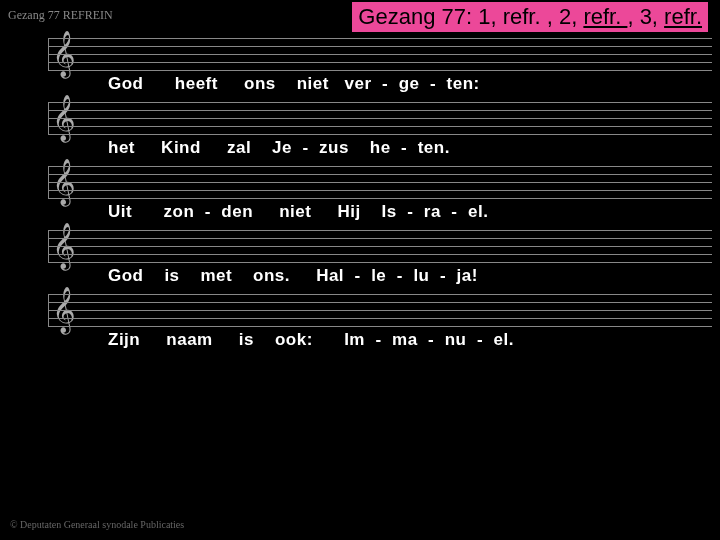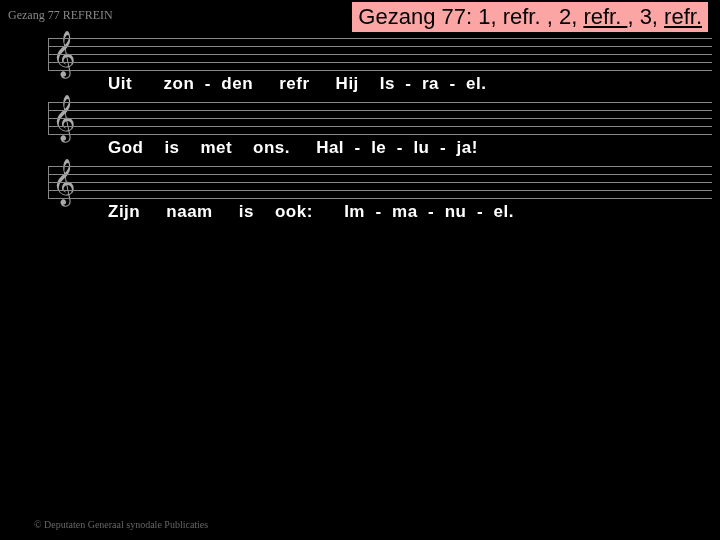--- a/index.html
+++ b/index.html
@@ -17,21 +17,21 @@
     top: 8px;
     left: 8px;
     color: #888;
     font-family: Georgia, 'Times New Roman', serif;
     font-size: 12px;
   }
   .header-main {
     position: absolute;
     top: 2px;
     right: 12px;
-    background: #fca5a5;
+    background: #ec4899;
     color: #000;
     font-size: 22px;
     padding: 2px 6px;
     font-family: Arial, sans-serif;
   }
   .header-main .u { text-decoration: underline; }
   .score {
     position: absolute;
     top: 38px;
     left: 8px;
@@ -83,47 +83,70 @@
     letter-spacing: 0.5px;
     white-space: pre;
   }
   .copyright {
     position: absolute;
     bottom: 10px;
     left: 10px;
     color: #666;
     font-size: 10px;
     font-family: Georgia, serif;
-    margin-left: 24px;
   }
 </style>
 </head>
 <body>
 
 <div class="header-small">Gezang 77  REFREIN</div>
 
 <div class="header-main">
   <span>Gezang 77: 1, refr. , 2, </span><span class="u">refr. </span><span>, 3, </span><span class="u">refr.</span>
 </div>
 
 <div class="score">
 
-
+  <div class="staff-row">
+    <div class="barline-left"></div>
+    <div class="clef">𝄞</div>
+    <div class="staff">
+      <div class="staff-line" style="top:0px"></div>
+      <div class="staff-line" style="top:8px"></div>
+      <div class="staff-line" style="top:16px"></div>
+      <div class="staff-line" style="top:24px"></div>
+      <div class="staff-line" style="top:32px"></div>
+    </div>
+    <div class="lyrics">God      heeft     ons    niet   ver  -  ge  -  ten:</div>
+  </div>
 
   <div class="staff-row">
     <div class="barline-left"></div>
     <div class="clef">𝄞</div>
     <div class="staff">
       <div class="staff-line" style="top:0px"></div>
       <div class="staff-line" style="top:8px"></div>
       <div class="staff-line" style="top:16px"></div>
       <div class="staff-line" style="top:24px"></div>
       <div class="staff-line" style="top:32px"></div>
     </div>
-    <div class="lyrics">Uit      zon  -  den     refr     Hij    Is  -  ra  -  el.</div>
+    <div class="lyrics">het     Kind     zal    Je  -  zus    he  -  ten.</div>
+  </div>
+
+  <div class="staff-row">
+    <div class="barline-left"></div>
+    <div class="clef">𝄞</div>
+    <div class="staff">
+      <div class="staff-line" style="top:0px"></div>
+      <div class="staff-line" style="top:8px"></div>
+      <div class="staff-line" style="top:16px"></div>
+      <div class="staff-line" style="top:24px"></div>
+      <div class="staff-line" style="top:32px"></div>
+    </div>
+    <div class="lyrics">Uit      zon  -  den     niet     Hij    Is  -  ra  -  el.</div>
   </div>
 
   <div class="staff-row">
     <div class="barline-left"></div>
     <div class="clef">𝄞</div>
     <div class="staff">
       <div class="staff-line" style="top:0px"></div>
       <div class="staff-line" style="top:8px"></div>
       <div class="staff-line" style="top:16px"></div>
       <div class="staff-line" style="top:24px"></div>

